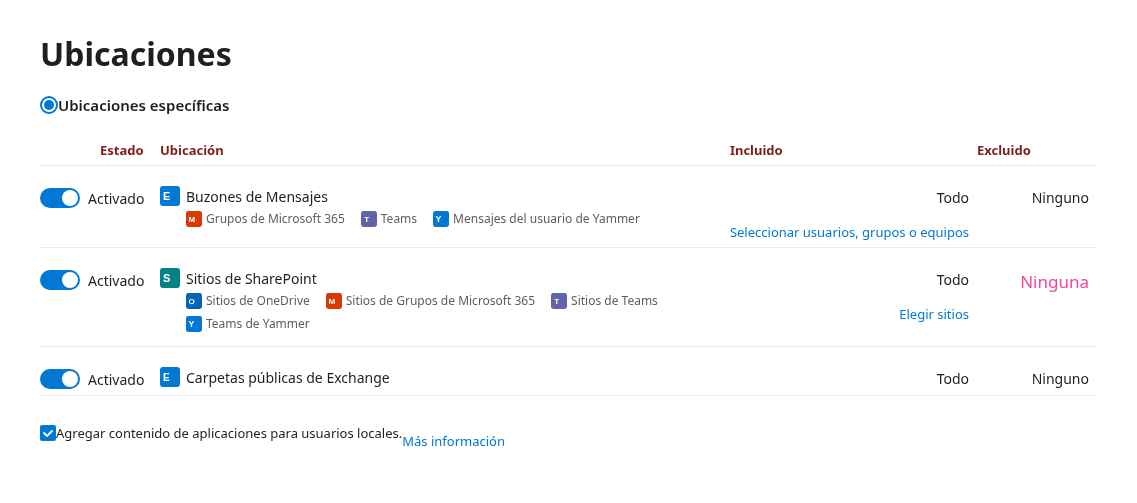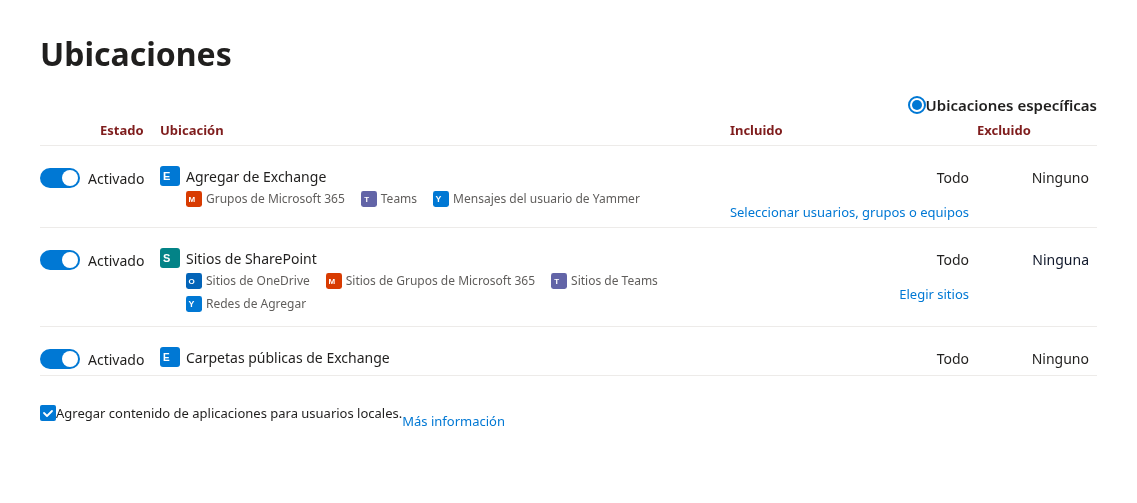--- a/index.html
+++ b/index.html
@@ -14,22 +14,21 @@
     h1 {
       font-size: 32px;
       font-weight: 700;
       margin-bottom: 20px;
       color: #201f1e;
     }
 
     .radio-row {
       display: flex;
       align-items: center;
-      margin-bottom: 0;
-      justify-content: flex-end;
+      margin-bottom: 20px;
     }
 
     .radio-circle {
       width: 18px;
       height: 18px;
       border-radius: 50%;
       border: 2px solid #0078d4;
       background: #fff;
       display: flex;
       align-items: center;
@@ -244,21 +243,21 @@
     </div>
         </td>
         <td>
     <div class="location-name">
       <span class="location-icon">
               <svg width="20" height="20" viewBox="0 0 20 20" fill="none" xmlns="http://www.w3.org/2000/svg">
     <rect width="20" height="20" rx="3" fill="#0078D4"></rect>
     <text x="3" y="14" font-size="11" fill="white" font-family="Arial" font-weight="bold">E</text>
   </svg>
             </span>
-      <span>Agregar de Exchange</span>
+      <span>Buzones de Mensajes</span>
     </div>
     <div class="sub-items">
             <span class="sub-item">
         <span class="sub-icon">
                 <svg width="16" height="16" viewBox="0 0 20 20" fill="none">
     <rect width="20" height="20" rx="3" fill="#D83B01"></rect>
     <text x="3" y="14" font-size="10" fill="white" font-family="Arial" font-weight="bold">M</text>
   </svg>
               </span>
         <span>Grupos de Microsoft 365</span>
@@ -340,30 +339,30 @@
               </span>
         <span>Sitios de Teams</span>
       </span>
             <span class="sub-item">
         <span class="sub-icon">
                 <svg width="16" height="16" viewBox="0 0 20 20" fill="none">
     <rect width="20" height="20" rx="3" fill="#0078D4"></rect>
     <text x="3" y="14" font-size="11" fill="white" font-family="Arial" font-weight="bold">Y</text>
   </svg>
               </span>
-        <span>Redes de Agregar</span>
+        <span>Teams de Yammer</span>
       </span>
           </div>
         </td>
         <td class="included-cell cell-included">
           <div style="color:#201f1e;font-size:14px;padding-top:10px;">Todo</div>
           <a href="#" class="link-blue">Elegir sitios</a>
         </td>
         <td class="excluded-cell">
-          <div style="color:#0f172a;font-size:14px;padding-top:10px;">Ninguna</div>
+          <div style="color:#ec4899;font-size:17px;padding-top:10px;">Ninguna</div>
         </td>
       </tr>
       <tr class="location-row">
         <td>
     <div class="state-cell">
       <div class="toggle">
         <div class="toggle-track">
                 <div class="toggle-thumb"></div>
               </div>
         <span class="toggle-label">Activado</span>

